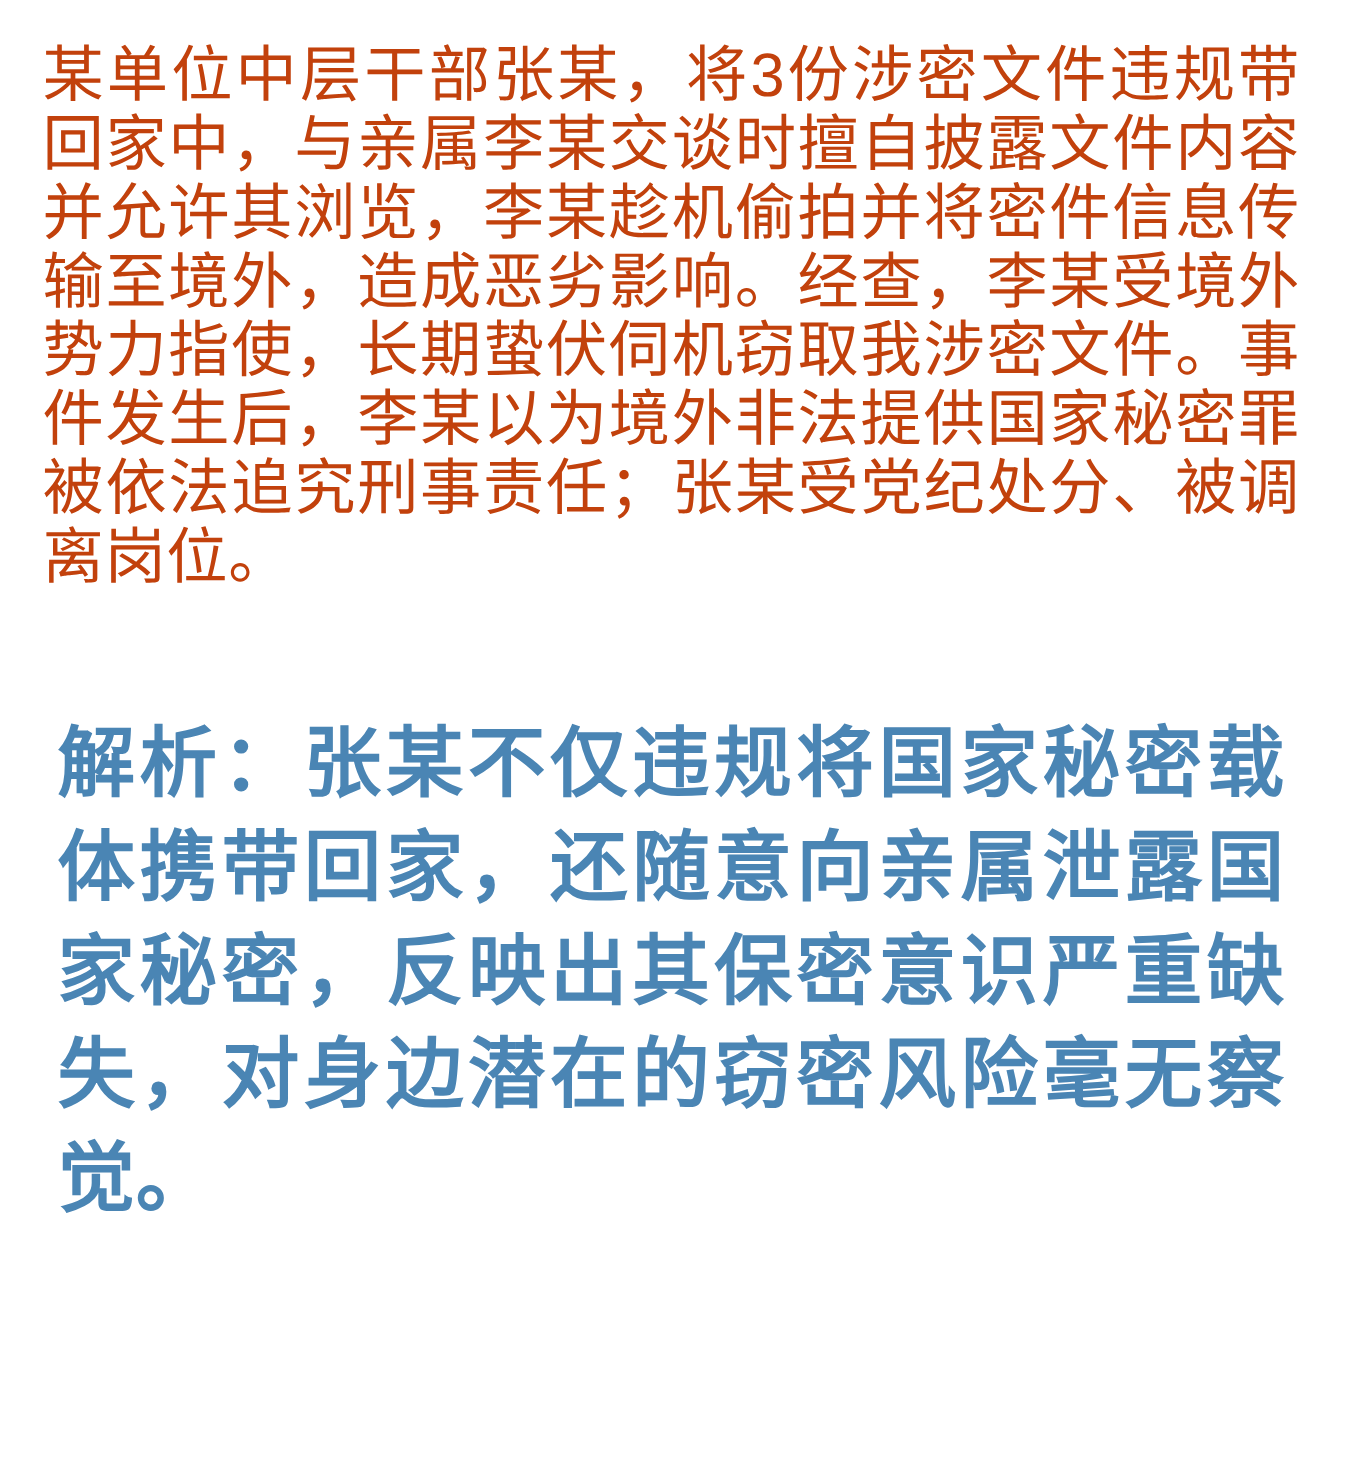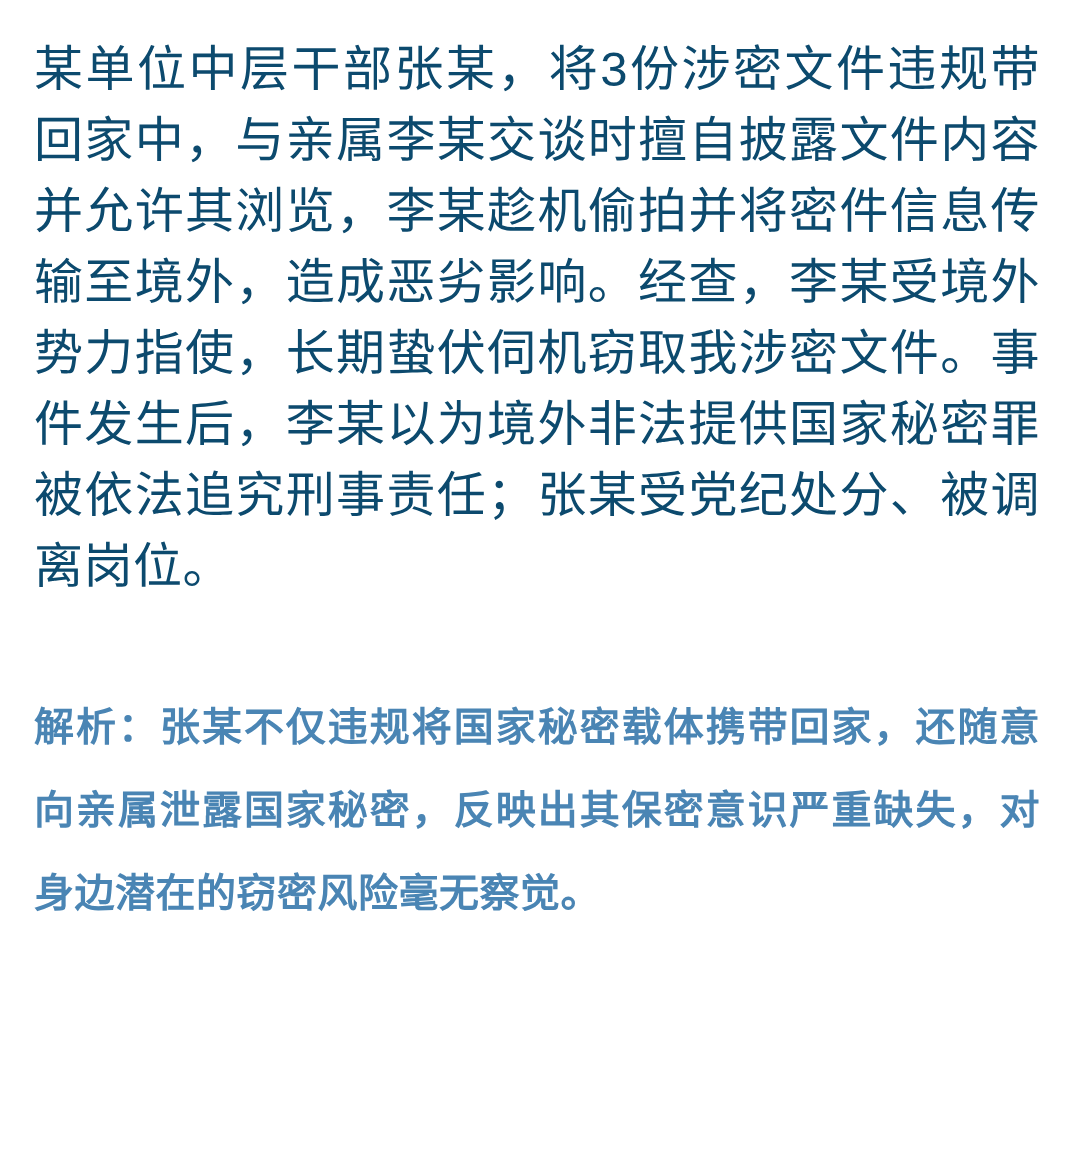--- a/index.html
+++ b/index.html
@@ -15,42 +15,42 @@
   }
   .page {
     width: 1080px;
     height: 1174px;
     box-sizing: border-box;
     padding: 34px 40px 0 34px;
     background: #ffffff;
     position: relative;
   }
   .case-paragraph {
-    color: #0c4a6e;
+    color: #c2410c;
     font-size: 49px;
-    line-height: 71px;
+    line-height: 55px;
     font-weight: 400;
     letter-spacing: 0.5px;
     text-align: justify;
     text-justify: inter-ideograph;
     margin: 0;
     word-break: break-all;
   }
   .spacer {
     height: 84px;
   }
   .analysis-paragraph {
     color: #4a85b4;
-    font-size: 40px;
+    font-size: 62px;
     line-height: 83px;
     font-weight: 700;
     letter-spacing: 0.5px;
     text-align: justify;
     text-justify: inter-ideograph;
-    margin: 0;
+    margin: 12px;
     word-break: break-all;
   }
 </style>
 </head>
 <body>
 
 <div class="page">
   <p class="case-paragraph">某单位中层干部张某，将3份涉密文件违规带回家中，与亲属李某交谈时擅自披露文件内容并允许其浏览，李某趁机偷拍并将密件信息传输至境外，造成恶劣影响。经查，李某受境外势力指使，长期蛰伏伺机窃取我涉密文件。事件发生后，李某以为境外非法提供国家秘密罪被依法追究刑事责任；张某受党纪处分、被调离岗位。</p>
 
   <div class="spacer"></div>

